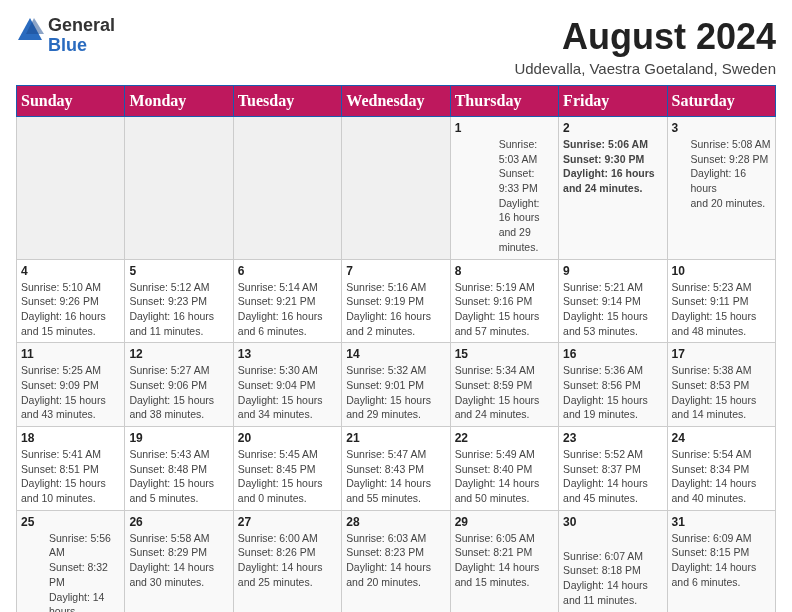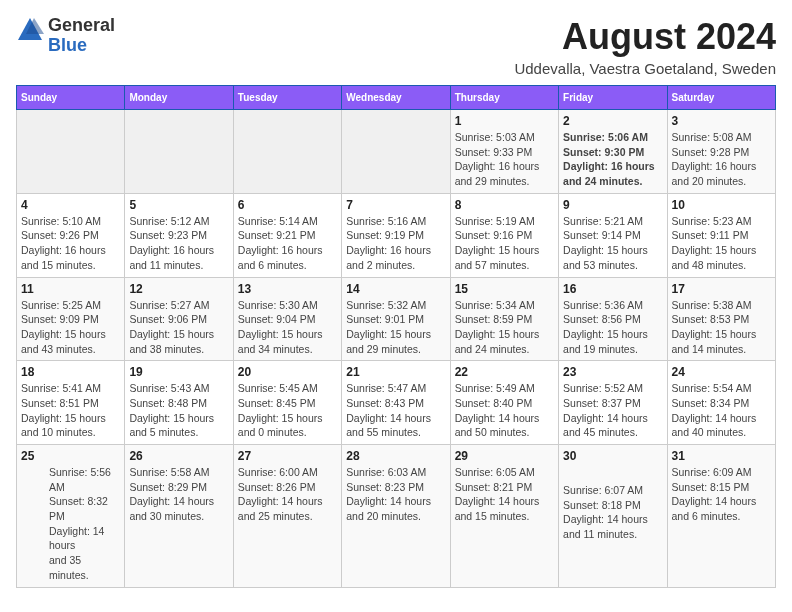--- a/index.html
+++ b/index.html
@@ -43,27 +43,28 @@
       font-size: 15px;
       color: #444;
       margin-top: 2px;
     }
     .calendar-table {
       width: 100%;
       border-collapse: collapse;
       font-size: 11px;
     }
     .calendar-table thead tr th {
-      background: #8b5cf6;
+      background: #be185d;
       color: #fff;
       padding: 6px 4px;
       text-align: left;
-      font-size: 10px;
+      font-size: 16px;
       font-weight: bold;
       border: 1px solid #1a5aaf;
+      font-family: Liberation Serif, serif;
     }
     .calendar-table tbody tr td {
       border: 1px solid #ccc;
       vertical-align: top;
       padding: 4px;
       width: calc(100% / 7);
       min-height: 75px;
       background: #fff;
     }
     .calendar-table tbody tr:nth-child(odd) td {
@@ -120,35 +121,35 @@
       </tr>
   </thead>
   <tbody id="calendar-body">
   <tr>
         <td class="empty-cell"></td>
         <td class="empty-cell"></td>
         <td class="empty-cell"></td>
         <td class="empty-cell"></td>
         <td>
           <div class="day-number">1</div>
-          <div class="day-info" style="white-space: pre-line;">Sunrise: 5:03 AM
+          <div class="day-info" style="white-space: pre-line; margin-left: 44px;">Sunrise: 5:03 AM
 Sunset: 9:33 PM
 Daylight: 16 hours
 and 29 minutes.</div>
         </td>
         <td>
           <div class="day-number">2</div>
           <div class="day-info" style="white-space: pre-line; font-weight: bold;">Sunrise: 5:06 AM
 Sunset: 9:30 PM
 Daylight: 16 hours
 and 24 minutes.</div>
         </td>
         <td>
           <div class="day-number">3</div>
-          <div class="day-info" style="white-space: pre-line;">Sunrise: 5:08 AM
+          <div class="day-info" style="white-space: pre-line; margin-left: 19px;">Sunrise: 5:08 AM
 Sunset: 9:28 PM
 Daylight: 16 hours
 and 20 minutes.</div>
         </td>
       </tr>
       <tr>
         <td>
           <div class="day-number">4</div>
           <div class="day-info" style="white-space: pre-line;">Sunrise: 5:10 AM
 Sunset: 9:26 PM

